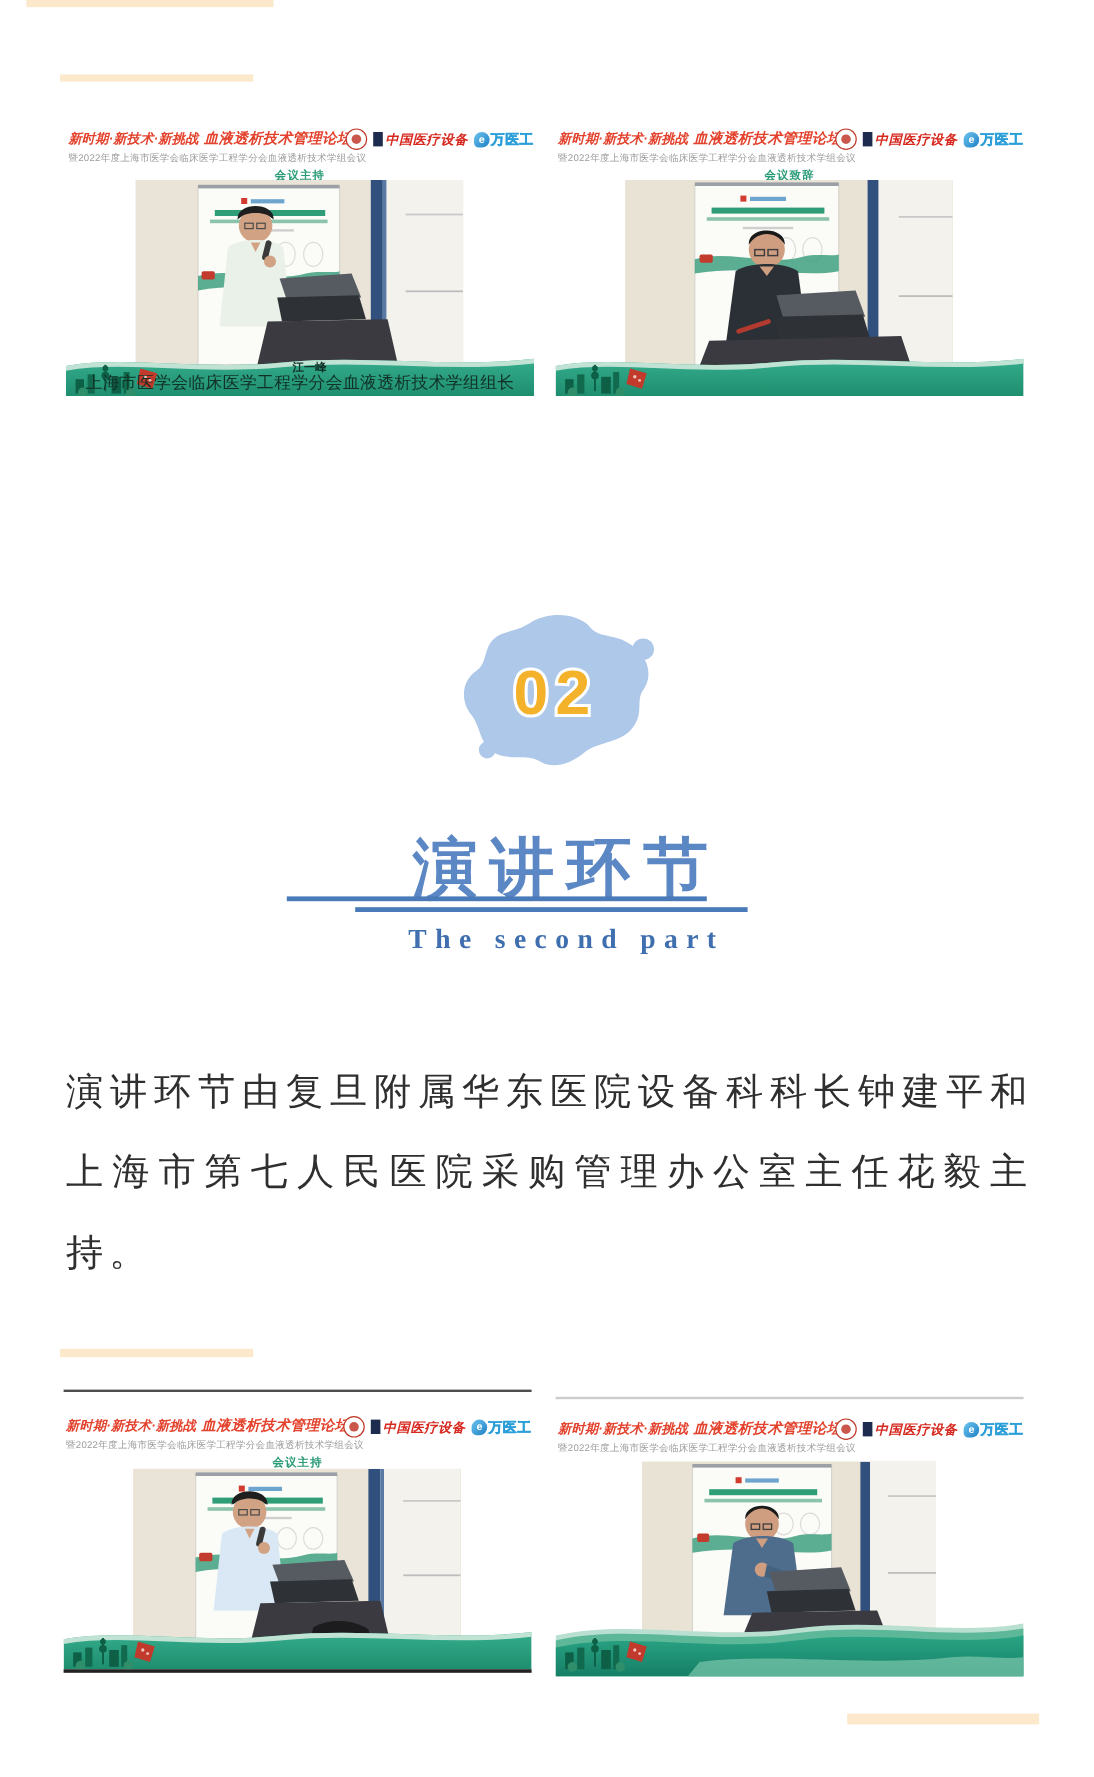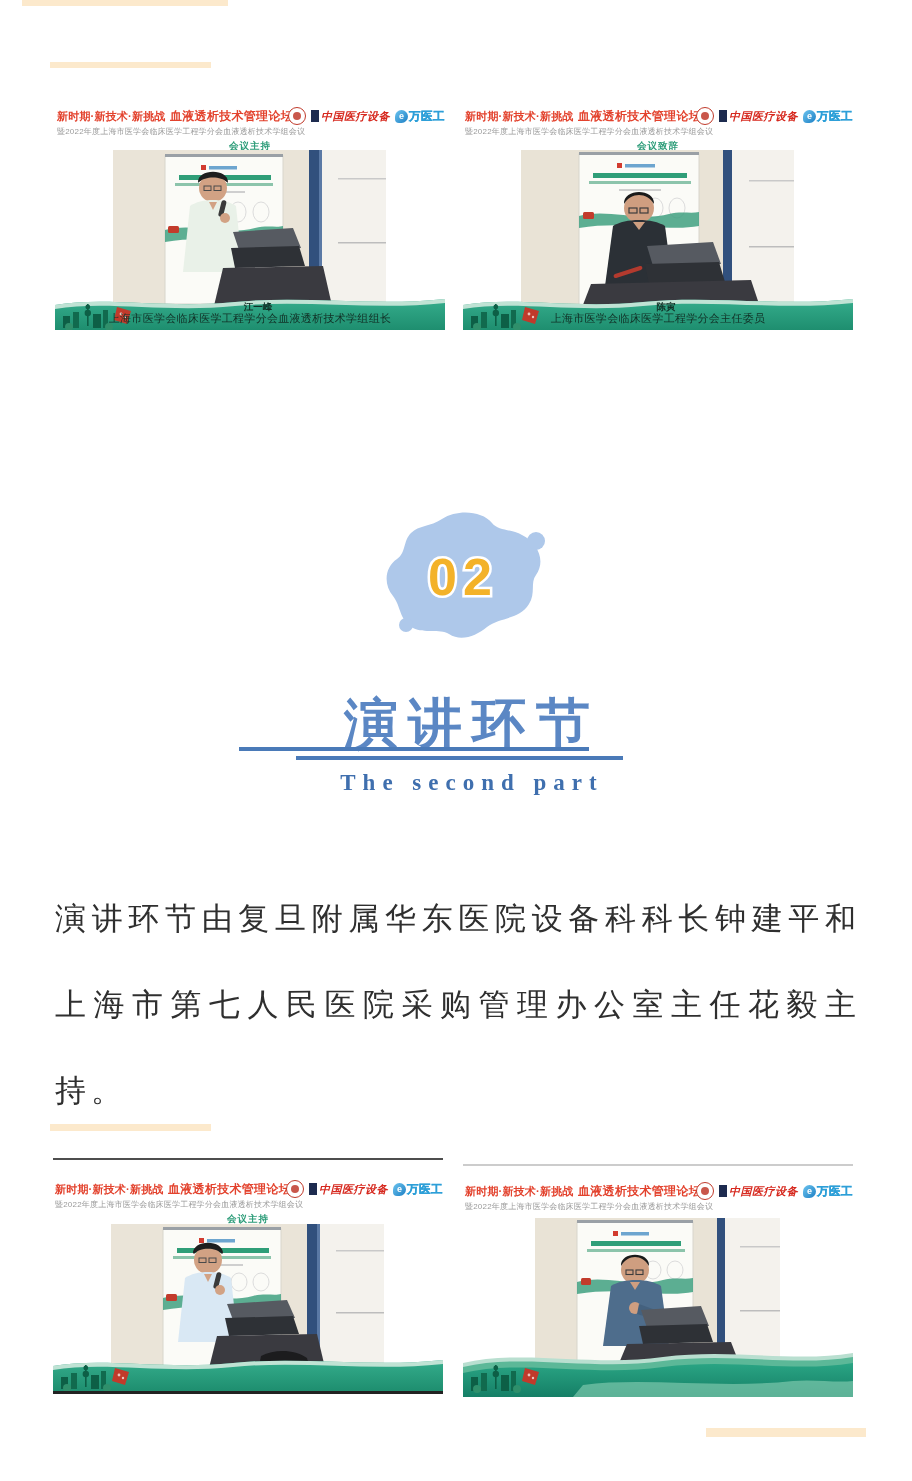--- a/index.html
+++ b/index.html
@@ -10,54 +10,54 @@
     font-family: "Liberation Sans", sans-serif;
     overflow: hidden;
   }
 
   
   .deco-bar { position: absolute; background: #fce9cc; }
 
   
   .card { position: absolute; width: 390px; background: #fff; }
   .card-header { position: relative; padding: 4px 2px 0 2px; height: 34px; }
-  .conf-title { white-space: nowrap; color: #e3422d; font-weight: bold; line-height: 15px; }
+  .conf-title { white-space: nowrap; color: #e3422d; font-weight: bold; line-height: 15px; font-style: italic; }
   .conf-title .t1 { font-size: 11px; letter-spacing: 0.2px; }
   .conf-title .t2 { font-size: 12px; letter-spacing: 0.3px; }
   .conf-subtitle { font-size: 8px; color: #9b9b9b; white-space: nowrap; margin-top: 2px; letter-spacing: 0.2px; }
   .head-logos { position: absolute; right: 0px; top: 4px; display: flex; align-items: center; gap: 5px; }
   .seal-icon { width: 18px; height: 18px; border: 1.2px solid #c03a2b; border-radius: 50%; position: relative; background:#fff; }
   .seal-icon::after { content:""; position:absolute; left:4px; top:4px; width:8px; height:8px; border-radius:50%; background:#c03a2b; opacity:.85; }
   .cmd-logo { display: flex; align-items: center; gap: 2px; }
   .cmd-block { width: 8px; height: 12px; background: #1d2b4f; display:inline-block; }
   .cmd-text { color: #d6281e; font-weight: bold; font-size: 11px; font-style: italic; letter-spacing: 0.5px; white-space: nowrap; }
   .eyg-logo { display: flex; align-items: center; gap: 1px; }
   .eyg-drop { width: 13px; height: 13px; border-radius: 50% 50% 50% 4px; background: linear-gradient(135deg,#6cc4ef,#1d7fc4); color:#fff; font-size:9px; font-weight:bold; text-align:center; line-height:13px; }
   .eyg-text { color: #2d9fd8; font-weight: bold; font-size: 11.5px; letter-spacing: 0.5px; -webkit-text-stroke: 0.4px #2d9fd8; }
   .session-label { text-align: center; color: #2a9b77; font-weight: bold; font-size: 9.5px; letter-spacing: 1px; margin-top: 3px; }
   .photo { position: absolute; overflow: hidden; background:#eae4d8; }
   .photo svg { display:block; width:100%; height:100%; }
   .wave-footer { position: absolute; left: 0; bottom: 0; width: 390px; z-index: 3; }
   .wave-footer svg { display:block; width:100%; }
   .caption { position: absolute; left: 0; top: 9px; width: 100%; text-align: center; color: #113026; line-height: 11px; }
   .speaker-name { font-size: 9.5px; font-weight: bold; padding-left: 16px; }
-  .speaker-title { font-size: 11px; margin-top: 1px; letter-spacing: 0.3px; }
+  .speaker-title { font-size: 14px; margin-top: 1px; letter-spacing: 0.3px; }
 
   
   .badge-wrap { position:absolute; left: 366px; top: 503px; width: 192px; height: 152px; }
   .section-title { position: absolute; left: 16px; top: 688px; width: 912px; text-align: center;
     color: #5b87c4; font-size: 54px; font-weight: bold; letter-spacing: 10px; }
   .title-line { position: absolute; height: 4px; background: #4a7ab8; }
   .section-sub { position: absolute; left: 16px; top: 770px; width: 912px; text-align: center;
     color: #3f6fae; font-size: 23px; font-weight: bold; letter-spacing: 7px;
     font-family: "Liberation Serif", serif; }
 
   
   .body-par { position: absolute; left: 55px; top: 876px; width: 806px;
-    font-size: 31px; color: #2f2f2f; letter-spacing: 5px; line-height: 86px;
+    font-size: 31px; color: #2f2f2f; letter-spacing: 5px; line-height: 67px;
     text-align: justify; font-weight: 500; }
 </style>
 </head>
 <body>
 
 <div class="deco-bar" style="left:22px;top:0;width:206px;height:6px;"></div>
 <div class="deco-bar" style="left:50px;top:62px;width:161px;height:6px;"></div>
 <div class="deco-bar" style="left:50px;top:1124px;width:161px;height:7px;"></div>
 <div class="deco-bar" style="left:706px;top:1428px;width:160px;height:9px;"></div>
 
@@ -215,24 +215,20 @@
         <rect x="12" y="12" width="6" height="16" fill="#116a4e"></rect>
         <rect x="32" y="14" width="8" height="14" fill="#0d5f46"></rect>
         <rect x="42" y="10" width="5" height="18" fill="#116a4e"></rect>
         <circle cx="8" cy="27" r="4" fill="#2f8f6b"></circle>
         <circle cx="48" cy="27" r="4" fill="#2f8f6b"></circle>
         <polygon points="56,7 70,11 66,24 53,20" fill="#c13a2b"></polygon>
         <circle cx="60" cy="14" r="1.4" fill="#efc5bd"></circle>
         <circle cx="64" cy="17" r="1.2" fill="#efc5bd"></circle>
       </g>
     </svg>
-    <div class="caption">
-      <div class="speaker-name">陈寅</div>
-      <div class="speaker-title">上海市医学会临床医学工程学分会主任委员</div>
-    </div>
   </div>
 </div>
 
 <div class="badge-wrap">
   <svg viewBox="0 0 192 152">
     <path d="M76,16 C92,6 116,8 126,20 C132,28 146,26 156,32 C172,40 180,58 170,72
              C164,80 170,90 163,101 C153,117 134,114 121,124 C110,133 95,139 83,131
              C73,125 59,131 47,125 C33,117 35,103 27,93 C17,81 19,64 31,56
              C40,50 37,38 45,30 C53,22 64,24 76,16 Z" fill="#aec8ea"></path>
     <circle cx="170" cy="38" r="9" fill="#aec8ea"></circle>

